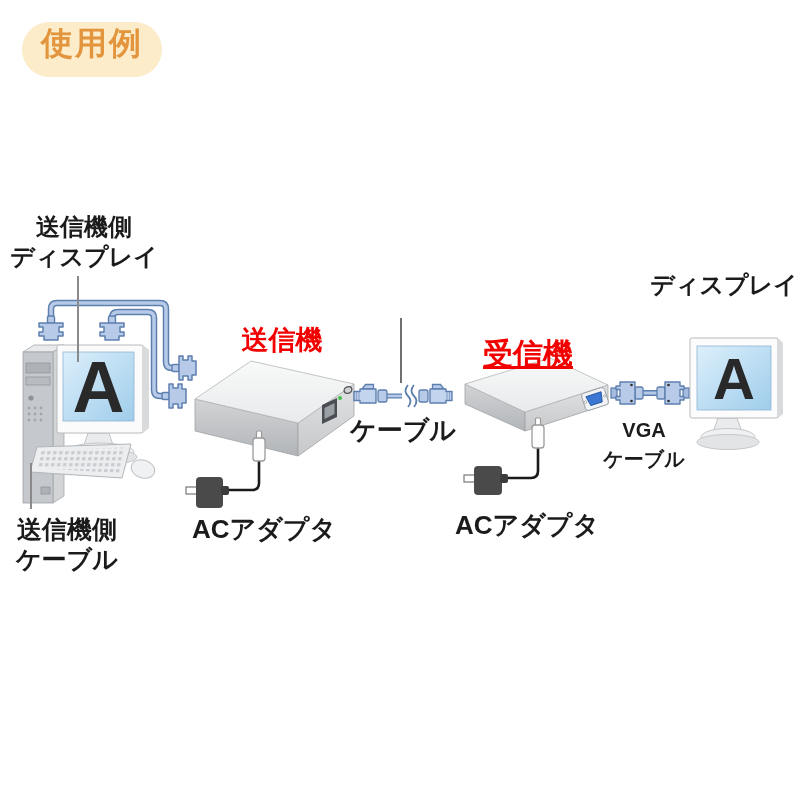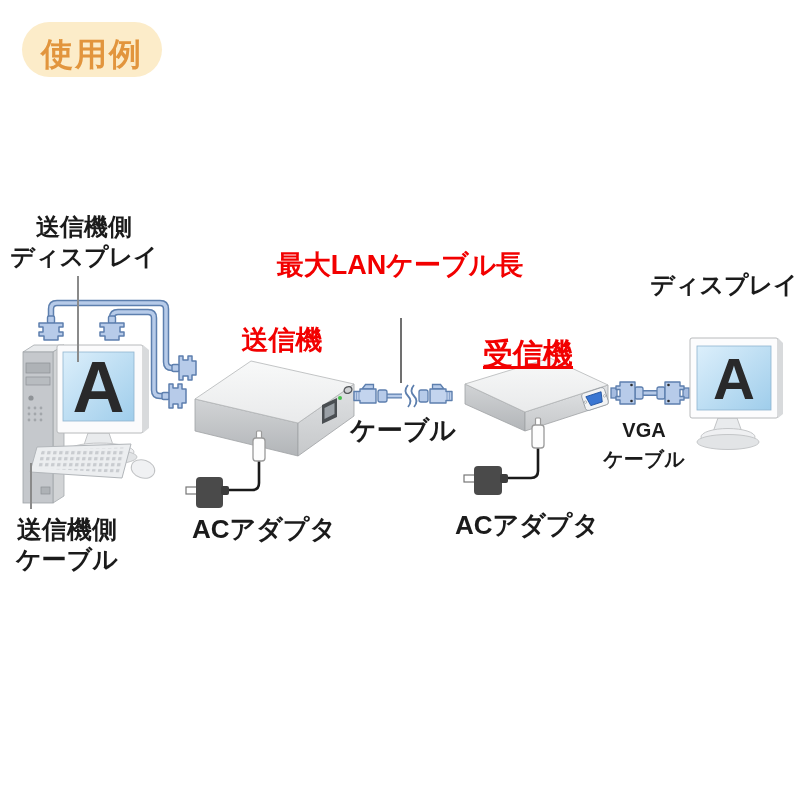--- a/index.html
+++ b/index.html
@@ -8,21 +8,21 @@
     font-family:"Liberation Sans","DejaVu Sans",sans-serif;
   }
   #art{position:absolute;left:0;top:0;width:800px;height:800px;}
   .label{position:absolute;color:#1b1b1b;font-weight:bold;line-height:29px;white-space:nowrap;}
   .label .ln{display:block;text-align:center;}
   .centered{text-align:center;transform:translateX(-50%);}
   .red{color:#f20000;}
   #badge{
     position:absolute;left:22px;top:22px;width:140px;height:55px;border-radius:28px;
     background:#fcecc9;color:#e2953d;font-size:32px;font-weight:bold;
-    display:flex;align-items:flex-end;justify-content:center;letter-spacing:2px;
+    display:flex;align-items:flex-start;justify-content:center;letter-spacing:2px;
   }
   .screen-letter{
     position:absolute;display:flex;align-items:center;justify-content:center;
     color:#29292a;font-weight:bold;
   }
   #letter-tx{left:63px;top:352px;width:71px;height:69px;font-size:72px;}
   #letter-rx{left:697px;top:346px;width:74px;height:64px;font-size:58px;}
   #lbl-tx-display{left:84px;top:212px;font-size:24px;line-height:30px;}
   #lbl-tx-pc{left:16px;top:514px;font-size:25px;line-height:30px;text-align:left;}
   #lbl-transmitter{left:282px;top:326px;font-size:27px;}
@@ -221,21 +221,20 @@
   <div id="lbl-tx-pc" class="label">
     <span class="ln">送信機側</span>
     <span class="ln">ケーブル</span>
   </div>
 
   <div id="lbl-transmitter" class="label centered red">
     <span>送信機</span>
   </div>
 
   <div id="lbl-maxlen" class="label centered red">
-    <span class="ln">最大LANケーブル長</span>
   </div>
 
   <div id="lbl-receiver" class="label centered red">
     <span>受信機</span>
   </div>
 
   <div id="lbl-lan" class="label centered">
     <span class="ln">ケーブル</span>
   </div>
 

